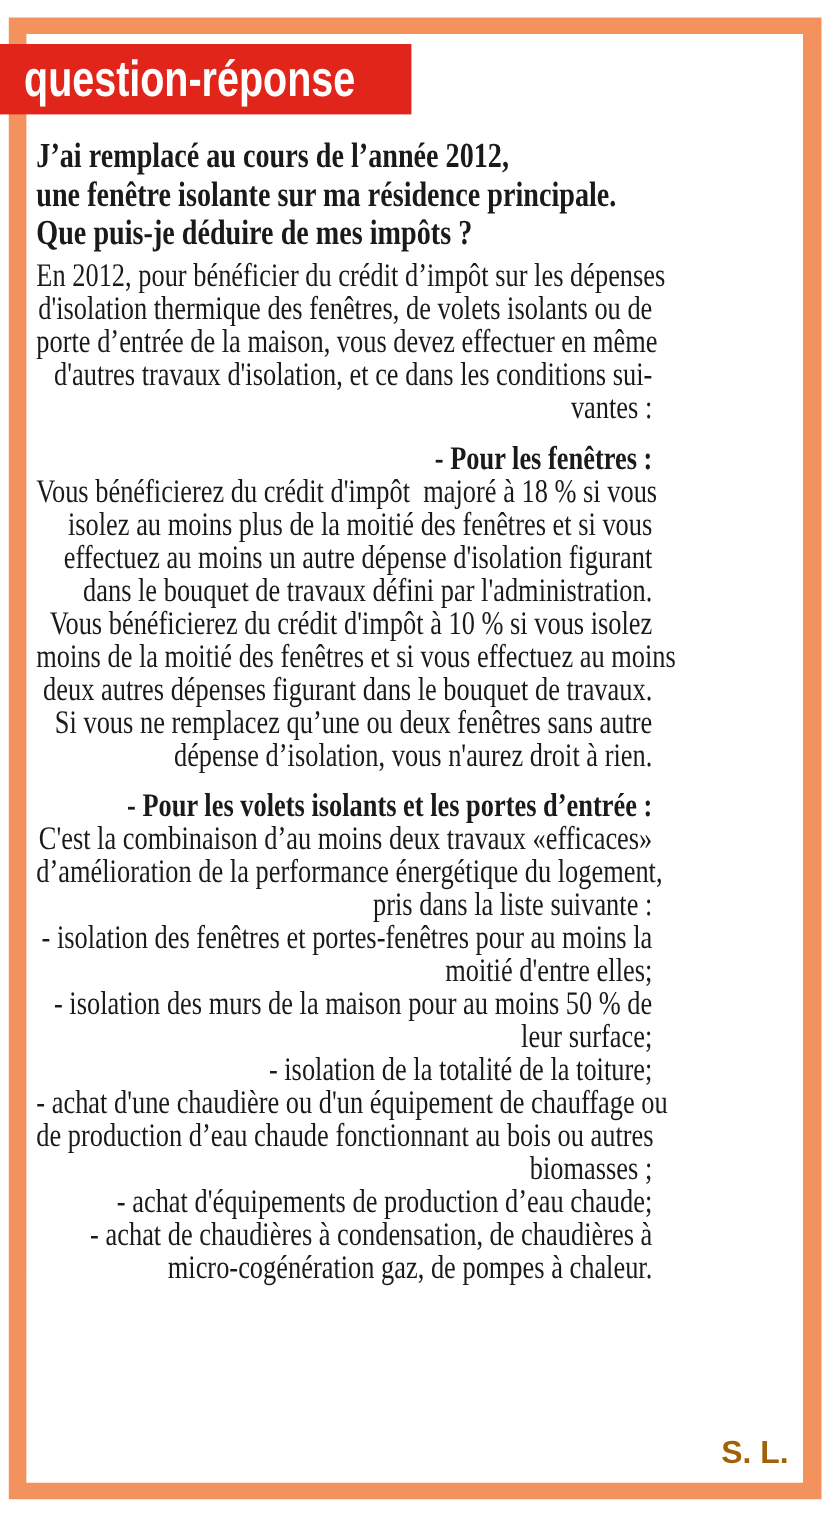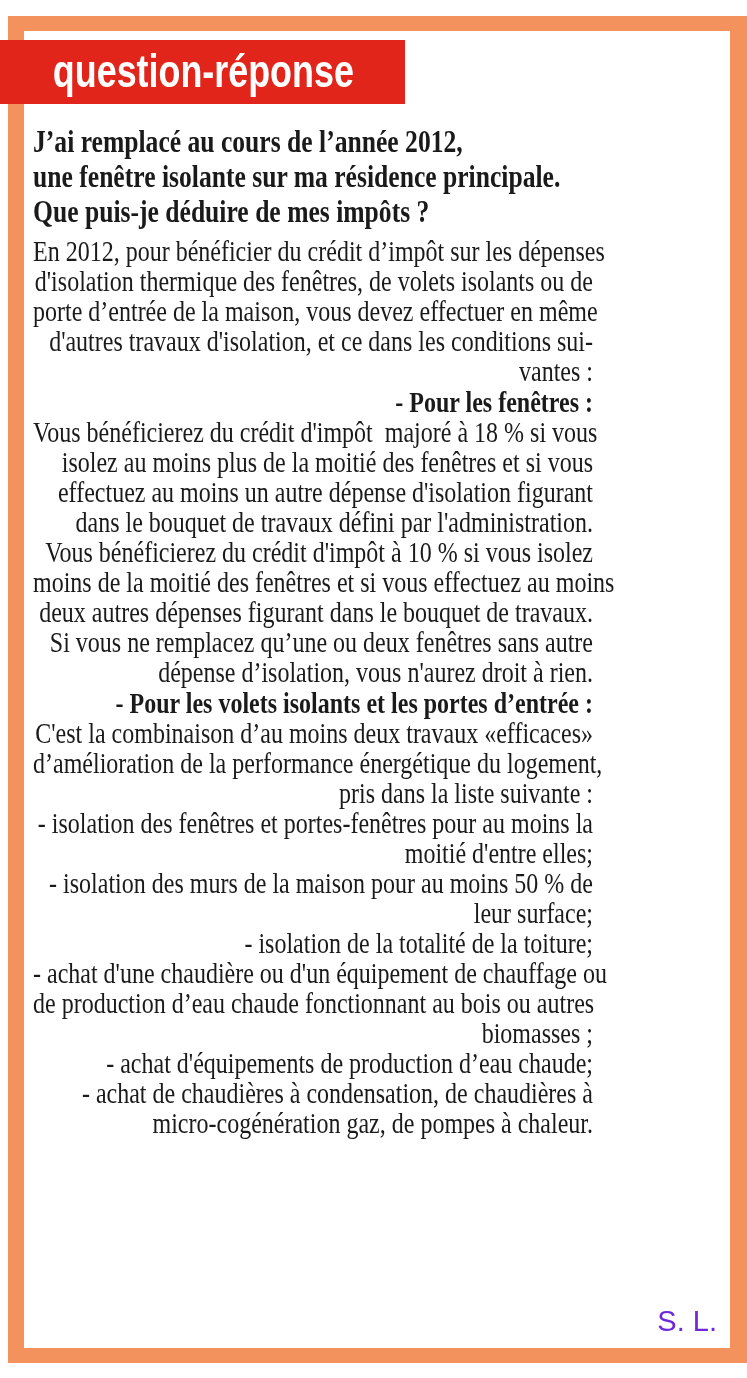--- a/index.html
+++ b/index.html
@@ -66,40 +66,40 @@
     left: 33px;
     top: 236px;
     width: 700px;
     text-align: right;
   }
   .content .line {
     font-size: 30px;
     line-height: 30px;
     height: 30px;
   }
-  .block.heading { margin-top: 1px; }
+  .block.heading { margin-top: 16px; }
   .block.heading .line { font-weight: 700; }
   .signature {
     position: absolute;
     top: 1306px;
     right: 30px;
-    color: #6d28d9;
+    color: #a16207;
     font-family: "Liberation Sans", sans-serif;
-    font-weight: 400;
+    font-weight: 700;
     font-size: 29px;
     line-height: 30px;
     white-space: pre;
   }
 </style>
 </head>
 <body>
 
 <div class="frame" style="border-color: rgb(243, 146, 93);"></div>
 
-<div class="badge" style="background: rgb(225, 37, 27); padding-left: 31px;">
+<div class="badge" style="background: rgb(225, 37, 27);">
   <span class="badge-label" style="color: rgb(255, 255, 255);">question-réponse</span>
 </div>
 
 <div class="title">
     <div class="line">J’ai remplacé au cours de l’année 2012,</div>
     <div class="line">une fenêtre isolante sur ma résidence principale.</div>
     <div class="line">Que puis-je déduire de mes impôts ?</div>
   </div>
 
 <div class="content">

